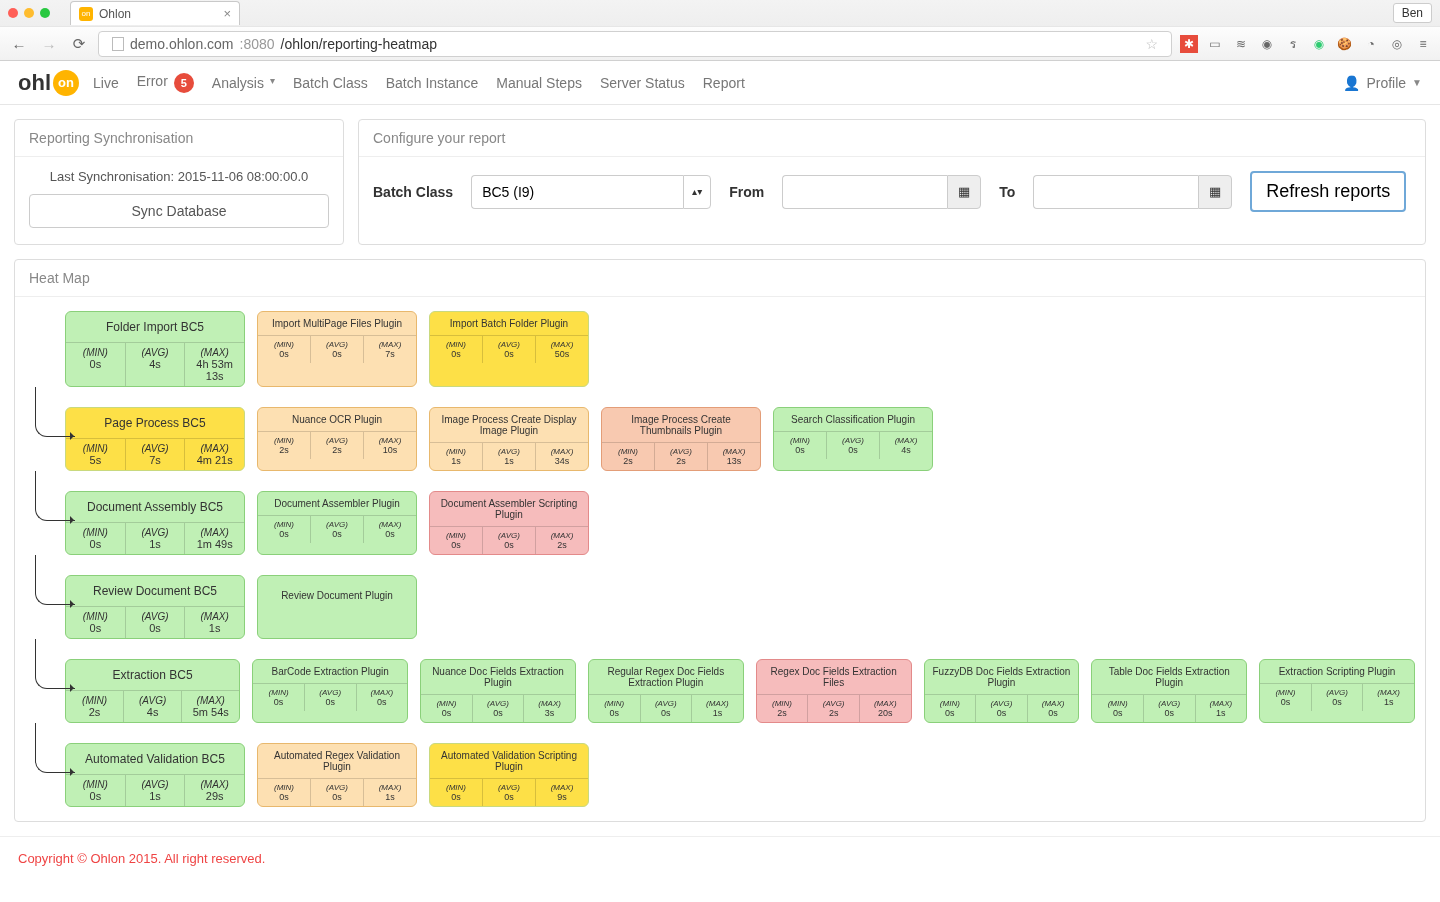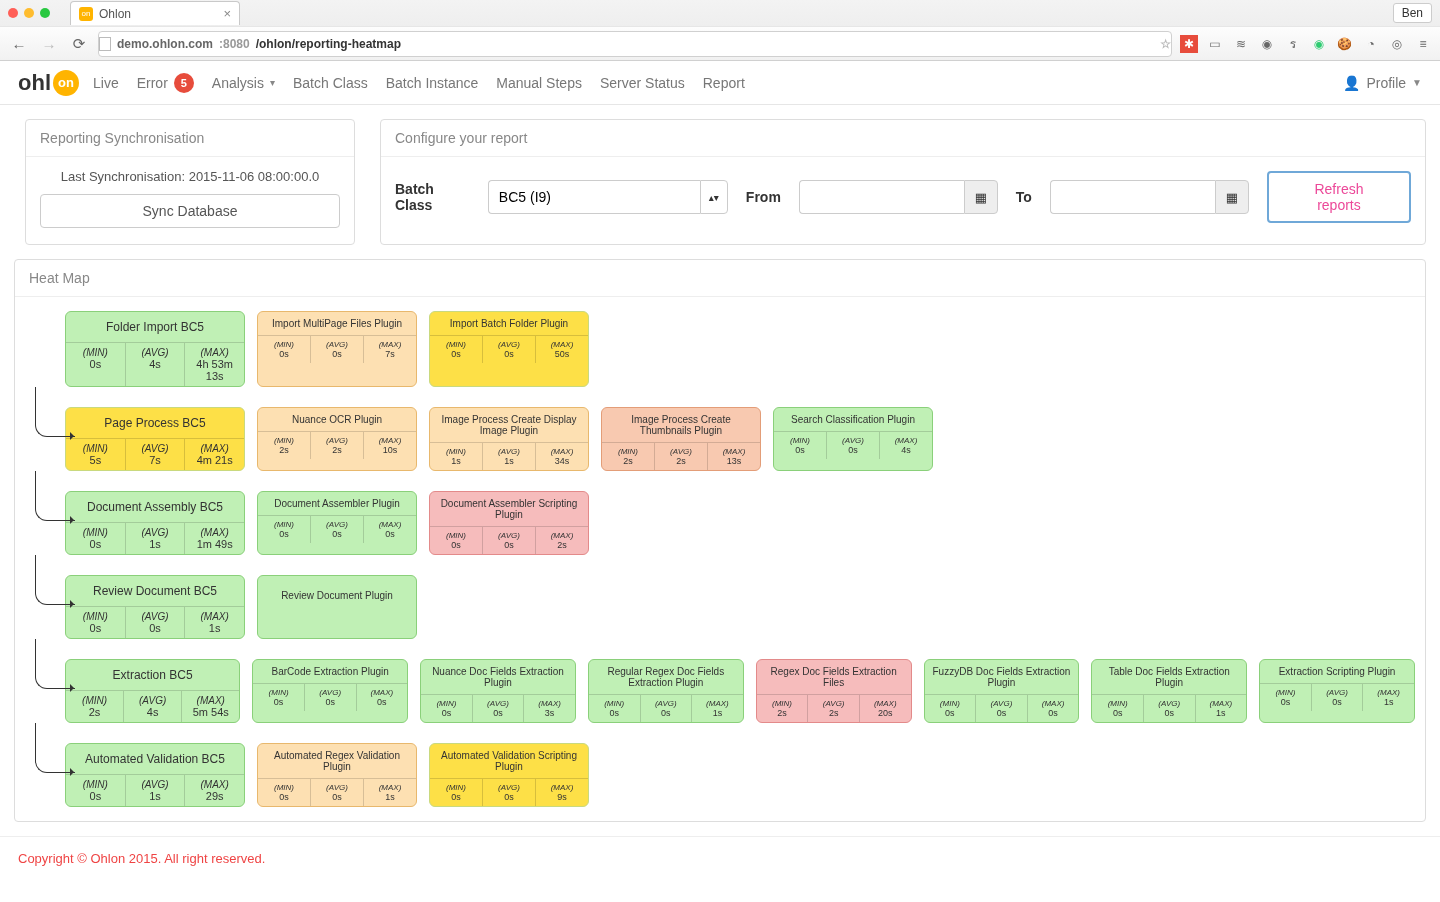--- a/index.html
+++ b/index.html
@@ -16,55 +16,55 @@
   .traffic { display:flex; gap:6px; margin-right:10px; }
   .dot { width: 10px; height: 10px; border-radius: 50%; }
   .dot.red { background:#ff5f57; } .dot.yellow { background:#febc2e; } .dot.green { background:#28c840; }
   .tab { background:#fff; border:1px solid #c9c9c9; border-bottom:none; border-radius:4px 4px 0 0;
          height:24px; display:flex; align-items:center; padding:0 30px 0 8px; gap:6px; font-size:12px;
          color:#555; position:relative; margin-left:10px; min-width:170px; }
   .tab-close { position:absolute; right:8px; font-size:13px; color:#888; }
   .favicon { width:14px; height:14px; background:#ffb400; border-radius:3px; display:inline-flex; align-items:center; justify-content:center; font-size:8px; color:#fff; }
   .chrome-user { margin-left:auto; background:#fff; border:1px solid #ccc; border-radius:3px; padding:2px 8px; font-size:12px; }
   .chrome-url { height:34px; display:flex; align-items:center; padding:0 8px; gap:8px; background:linear-gradient(#fdfdfd,#f1f1f1); border-top:1px solid #e6e6e6; }
-  .urlbox { flex:1; background:#fff; border:1px solid #d0d0d0; border-radius:4px; height:26px; display:flex; align-items:center; padding:0 0; font-size:12px; color:#666; gap:6px;font-weight:bold; }
+  .urlbox { flex:1; background:#fff; border:1px solid #d0d0d0; border-radius:4px; height:26px; display:flex; align-items:center; padding:0 13px; font-size:14px; color:#666; gap:6px; }
   .urlbox .path { color:#333; }
   .ext { display:flex; gap:8px; align-items:center; }
   .ext span { width:18px; height:18px; display:inline-flex; align-items:center; justify-content:center; font-size:12px; color:#666; }
   .nav-icon { width:22px; text-align:center; font-size:15px; color:#666; }
 
   
   .app-nav { display:flex; align-items:center; height:44px; padding:0 18px; border-bottom:1px solid #e6e6e6; }
   .logo { font-size:22px; font-weight:700; color:#333; display:flex; align-items:center; gap:2px; margin-right:14px; }
   .logo .on { background:#ffb400; color:#fff; border-radius:50%; width:26px; height:26px; display:inline-flex; align-items:center; justify-content:center; font-size:13px; font-weight:700; }
   .nav-items { display:flex; gap:18px; align-items:center; }
-  .nav-item { color:#777; font-size:14px; cursor:pointer; display:flex; align-items:center; gap:6px; }
+  .nav-item { color:#777; font-size:14px; cursor:pointer; display:flex; align-items:flex-start; gap:6px; }
   .badge { background:#e74c3c; color:#fff; border-radius:50%; width:20px; height:20px; display:inline-flex; align-items:center; justify-content:center; font-size:11px; font-weight:600; }
   .caret { font-size:10px; color:#888; }
   .profile { margin-left:auto; color:#777; font-size:14px; display:flex; align-items:center; gap:6px; cursor:pointer; }
 
   
   .panels { display:flex; gap:14px; padding:14px; }
-  .panel { background:#fff; border:1px solid #ddd; border-radius:4px;margin-left:11px; }
+  .panel { background:#fff; border:1px solid #ddd; border-radius:4px; }
   .panel-sync { width:330px; }
   .panel-config { flex:1; }
   .panel-title { color:#888; font-size:14px; padding:10px 14px; border-bottom:1px solid #eee; }
   .panel-body { padding:12px 14px 16px; }
   .sync-line { text-align:center; font-size:13px; color:#555; margin-bottom:10px; }
   .btn { background:#fff; border:1px solid #ccc; border-radius:4px; padding:8px 16px; color:#555; font-size:14px; cursor:pointer; text-align:center; }
   .btn-block { width:100%; }
   .config-row { display:flex; align-items:center; gap:18px; padding:14px; }
   .cfg-label { font-weight:600; font-size:14px; color:#333; }
   .select { flex:0 0 240px; display:flex; }
   .select input { flex:1; border:1px solid #ccc; border-right:none; border-radius:4px 0 0 4px; padding:8px 10px; font-size:14px; }
   .select .sel-btn { border:1px solid #ccc; border-radius:0 4px 4px 0; padding:0 8px; display:flex; align-items:center; font-size:10px; background:#fff; }
   .date-group { display:flex; }
   .date-group input { width:165px; border:1px solid #ccc; border-right:none; border-radius:4px 0 0 4px; padding:8px 10px; font-size:14px; }
   .date-group .cal { border:1px solid #ccc; border-radius:0 4px 4px 0; width:34px; display:flex; align-items:center; justify-content:center; background:#eee; font-size:13px; }
-  .btn-refresh { border:2px solid #6fa8d8; color:#ec4899; padding:8px 25px; border-radius:4px; background:#fff; cursor:pointer; font-size:14px; }
+  .btn-refresh { border:2px solid #6fa8d8; color:#000000; padding:8px 14px; border-radius:4px; background:#fff; cursor:pointer; font-size:18px; }
 
   
   .heat-panel { margin:0 14px 14px; border:1px solid #ddd; border-radius:4px; }
   .heat-body { padding:14px 10px 14px 10px; overflow:auto; }
   .hm-rows { display:flex; flex-direction:column; gap:20px; padding-left:40px; position:relative; }
   .hm-row { display:flex; gap:12px; align-items:stretch; position:relative; }
   .hm-connector { position:absolute; left:-30px; top:-20px; width:40px; height:50px; border-left:1px solid #333; border-bottom:1px solid #333; border-bottom-left-radius:12px; }
   .hm-connector::after { content:""; position:absolute; right:-3px; bottom:-4px; border:4px solid transparent; border-left-color:#333; }
   .hm-row:first-child .hm-connector { display:none; }
 

